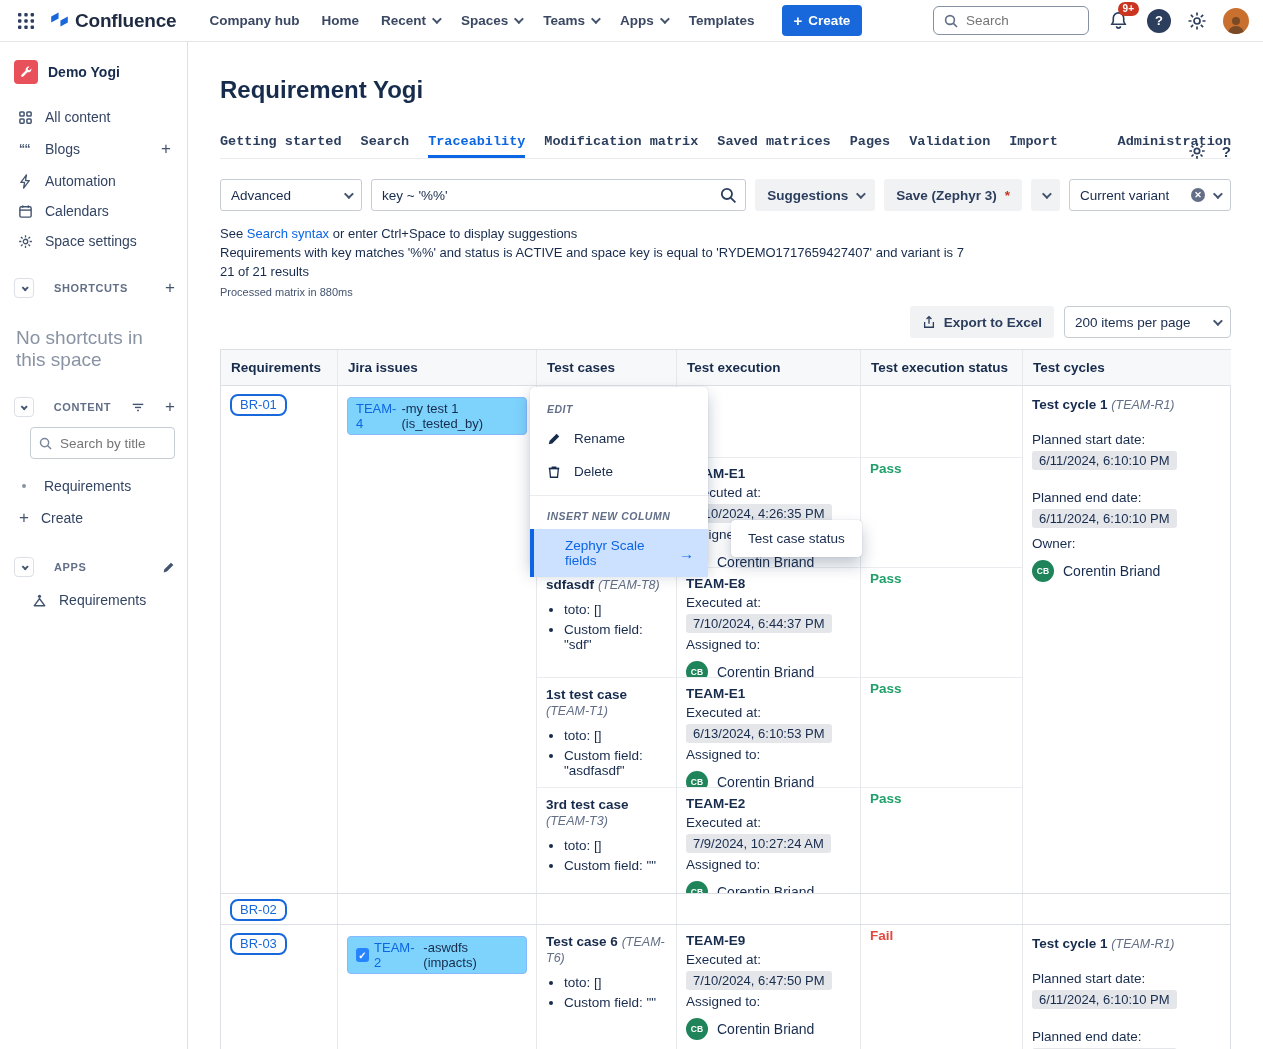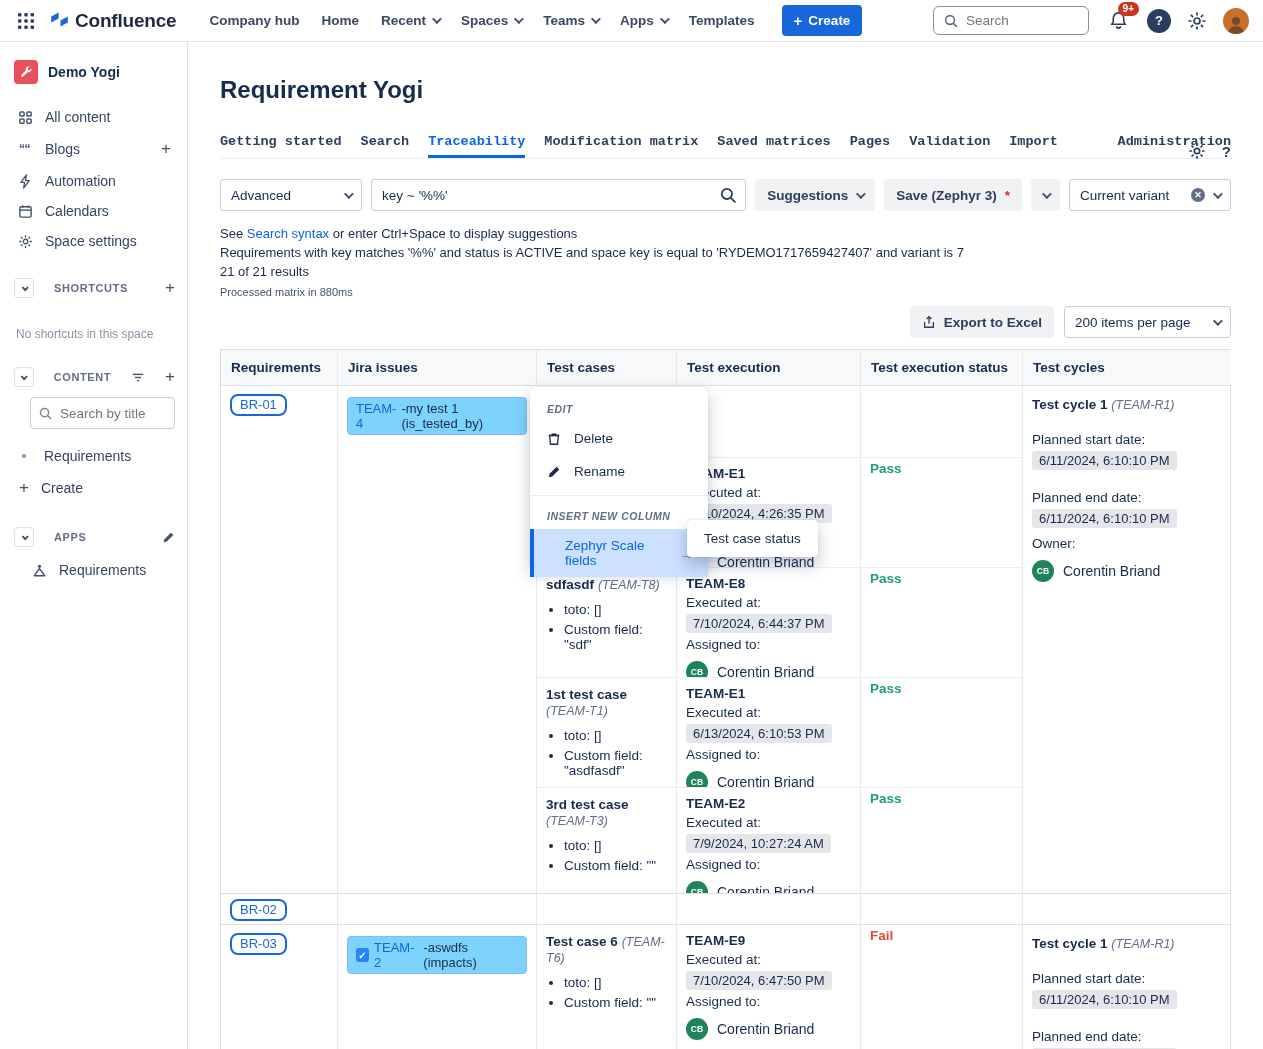--- a/index.html
+++ b/index.html
@@ -43,21 +43,21 @@
   .space-name { font-weight:700; font-size:14px; }
   .side-item { display:flex; align-items:center; gap:12px; padding:7px 4px; color:#344563;
     border-radius:4px; cursor:pointer; }
   .side-item .grow { flex:1; }
   .plus { color:#44546f; font-size:17px; font-weight:400; }
   .section-head { display:flex; align-items:center; gap:20px; margin:22px 0 8px 0; }
   .chev-box { width:20px; height:20px; border:1px solid #dcdfe4; border-radius:4px; display:flex;
     align-items:center; justify-content:center; }
   .chev-box .chev { width:5px; height:5px; transform:rotate(45deg) translateY(-1px); }
   .section-title { font-size:11px; font-weight:700; color:#626f86; letter-spacing:.6px; flex:1; }
-  .muted { color:#8993a4; font-size:12px; padding:2px 2px 4px 2px;margin-top:27px; }
+  .muted { color:#8993a4; font-size:19px; padding:2px 2px 4px 2px;margin-top:27px; }
   .title-search { display:flex; align-items:center; gap:8px; border:1px solid #c6cbd4; border-radius:4px;
     height:32px; padding:0 8px; margin:10px 0 12px 16px; color:#7a869a; }
   .title-search input { border:none; outline:none; width:100%; font-size:13.5px; color:#44546f;
     font-family:"Liberation Sans", sans-serif; }
   .dot-bullet { width:4px; height:4px; border-radius:50%; background:#8993a4; margin:0 6px 0 4px; }
 
   
   .main { flex:1; padding:0 33px 0 32px; position:relative; }
   .page-title { font-size:24px; font-weight:700; margin-top:34px; color:#172b4d; }
   .title-icons { position:absolute; right:33px; top:100px; display:flex; gap:16px; align-items:center; }
@@ -131,21 +131,21 @@
 
   
   .ctx-menu { position:absolute; left:309px; top:37px; width:178px; background:#fff; border-radius:4px;
     box-shadow:0 8px 16px rgba(9,30,66,.25), 0 0 1px rgba(9,30,66,.31); padding:10px 0 0 0; z-index:20; height:179px; }
   .menu-heading { font-size:10.5px; font-weight:700; color:#626f86; letter-spacing:.5px; padding:6px 17px 7px 17px;font-style:italic; }
   .menu-item { display:flex; align-items:center; gap:13px; padding:9px 17px; font-size:13.5px; color:#172b4d; cursor:pointer; }
   .menu-divider { border-top:1px solid #ebecf0; margin:7px 0 8px 0; }
   .menu-item.hl { background:#cce0ff; border-left:4px solid #0c66e4; color:#0c66e4; padding:9px 14px 9px 31px;
     justify-content:space-between; gap:0; }
   .arrow-right { font-size:15px; color:#0c66e4; }
-  .sub-menu { position:absolute; left:466px; top:170px; background:#fff; border-radius:4px;
+  .sub-menu { position:absolute; left:510px; top:170px; background:#fff; border-radius:4px;
     box-shadow:0 8px 16px rgba(9,30,66,.25), 0 0 1px rgba(9,30,66,.31); padding:11px 17px; z-index:21;
     font-size:13.5px; white-space:nowrap; cursor:pointer; }
 
   .icon-svg { display:inline-flex; align-items:center; justify-content:center; }
 </style>
 </head>
 <body>
 
 <div class="page">
 
@@ -625,34 +625,34 @@
             
             
           </div>
         </div>
 
         <div class="ctx-menu">
           <div class="menu-heading">EDIT</div>
           <div class="menu-item">
             <span class="icon-svg">
               <svg width="14" height="14" viewBox="0 0 16 16">
+                  <path d="M2 14l1-4 8-8 3 3-8 8z" fill="#172b4d"></path>
+                </svg>
+            </span>
+            <span>Rename</span>
+          </div>
+          <div class="menu-item">
+            <span class="icon-svg">
+              <svg width="14" height="14" viewBox="0 0 16 16">
                   <path d="M3 4h10l-1 10H4zM6 4V2.5h4V4" fill="none" stroke="#172b4d" stroke-width="1.5"></path>
                   <line x1="2" y1="4" x2="14" y2="4" stroke="#172b4d" stroke-width="1.5"></line>
                 </svg>
             </span>
             <span>Delete</span>
           </div>
-          <div class="menu-item">
-            <span class="icon-svg">
-              <svg width="14" height="14" viewBox="0 0 16 16">
-                  <path d="M2 14l1-4 8-8 3 3-8 8z" fill="#172b4d"></path>
-                </svg>
-            </span>
-            <span>Rename</span>
-          </div>
           <div class="menu-divider"></div>
           <div class="menu-heading">INSERT NEW COLUMN</div>
           <div class="menu-item hl">
             <span>Zephyr Scale fields</span>
             <span class="arrow-right">→</span>
           </div>
         </div>
         <div class="sub-menu">Test case status</div>
       </div>
     </div>

